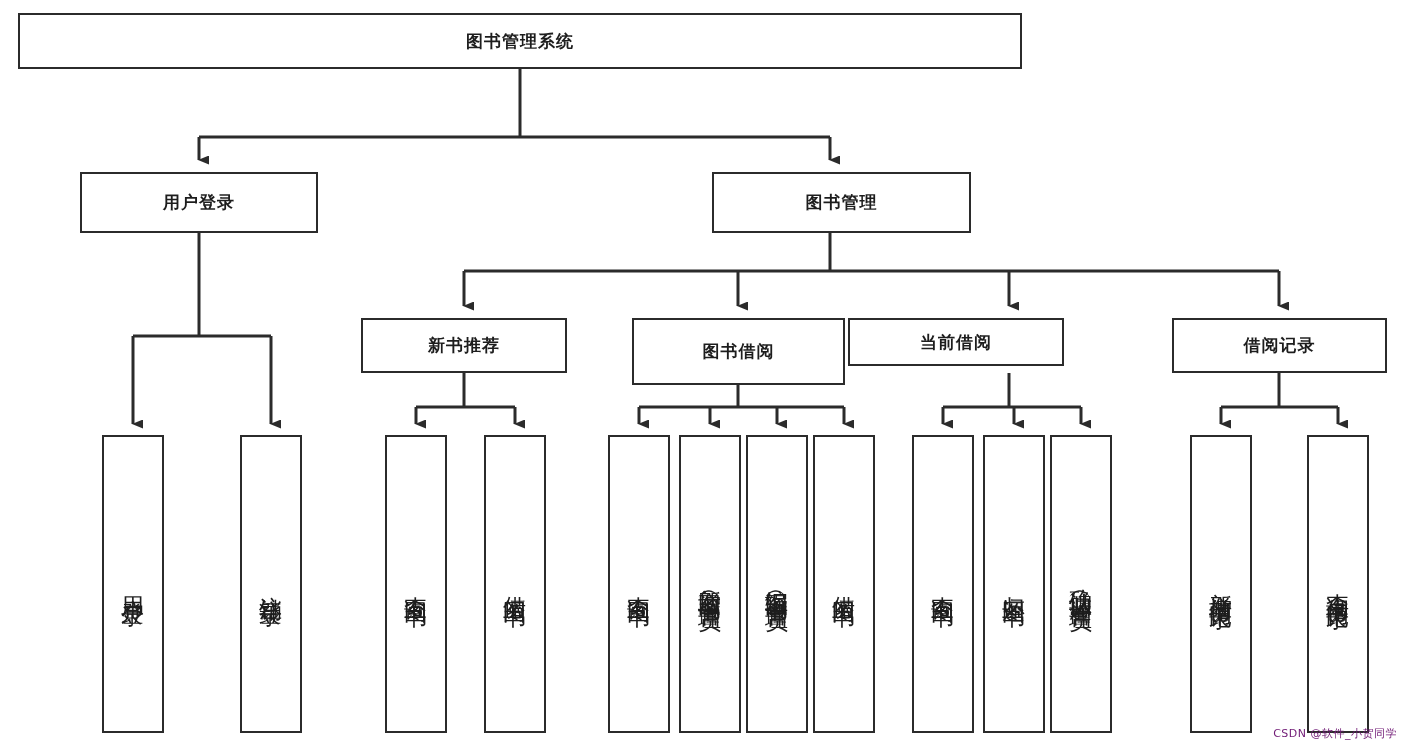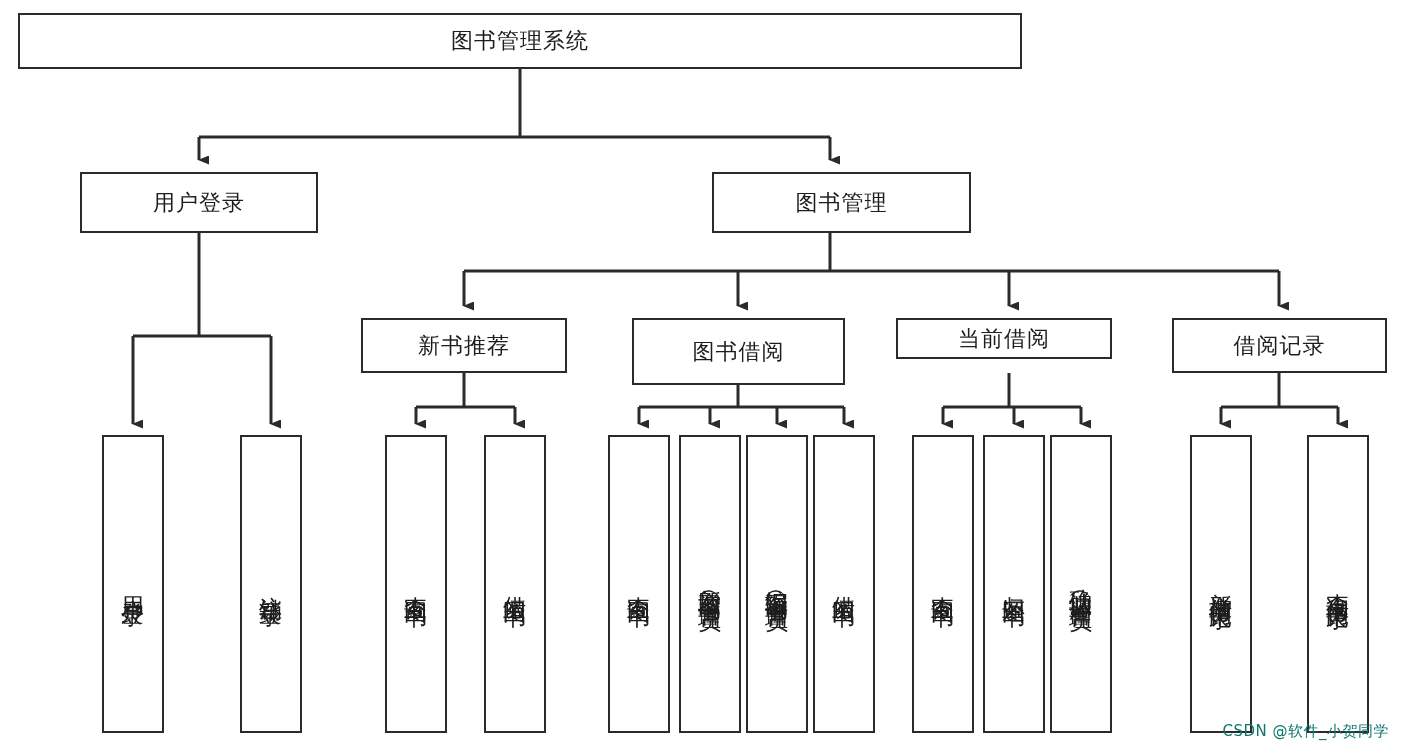--- a/index.html
+++ b/index.html
@@ -29,22 +29,23 @@
     position: absolute;
     box-sizing: border-box;
     border: 2.5px solid #2b2b2b;
     background: #ffffff;
     display: flex;
     align-items: center;
     justify-content: center;
     color: #1d1d1d;
   }
   .node.horiz {
-    font-size: 22px;
+    font-size: 17px;
     letter-spacing: 1px;
+    font-weight: bold;
   }
   .node.vert {
     writing-mode: vertical-rl;
     text-orientation: upright;
     font-size: 23px;
     letter-spacing: 3px;
     line-height: 1.05;
     padding-top: 4px;
     padding-bottom: 4px;
     align-items: center;
@@ -53,24 +54,24 @@
   .node .label {
     display: block;
     white-space: nowrap;
   }
   .node.vert .label {
     writing-mode: vertical-rl;
     text-orientation: upright;
   }
   #watermark {
     position: absolute;
-    right: 16px;
+    right: 8px;
     bottom: 6px;
-    font-size: 15px;
-    color: #0f766e;
+    font-size: 11px;
+    color: #701a75;
     white-space: nowrap;
     letter-spacing: 0.5px;
     pointer-events: none;
   }
 </style>
 </head>
 <body>
 
 <div id="diagram-root">
 
@@ -137,21 +138,21 @@
   <div class="node horiz" style="left:712px; top:172px; width:259px; height:61px;">
     <span class="label">图书管理</span>
   </div>
 
   <div class="node horiz" style="left:361px; top:318px; width:206px; height:55px;">
     <span class="label">新书推荐</span>
   </div>
   <div class="node horiz" style="left:632px; top:318px; width:213px; height:67px;">
     <span class="label">图书借阅</span>
   </div>
-  <div class="node horiz" style="left:896px; top:318px; width:216px; height:41px;">
+  <div class="node horiz" style="left:848px; top:318px; width:216px; height:48px;">
     <span class="label">当前借阅</span>
   </div>
   <div class="node horiz" style="left:1172px; top:318px; width:215px; height:55px;">
     <span class="label">借阅记录</span>
   </div>
 
   <div class="node vert" style="left:102px; top:435px; width:62px; height:298px;">
     <span class="label">用户登录</span>
   </div>
   <div class="node vert" style="left:240px; top:435px; width:62px; height:298px;">

